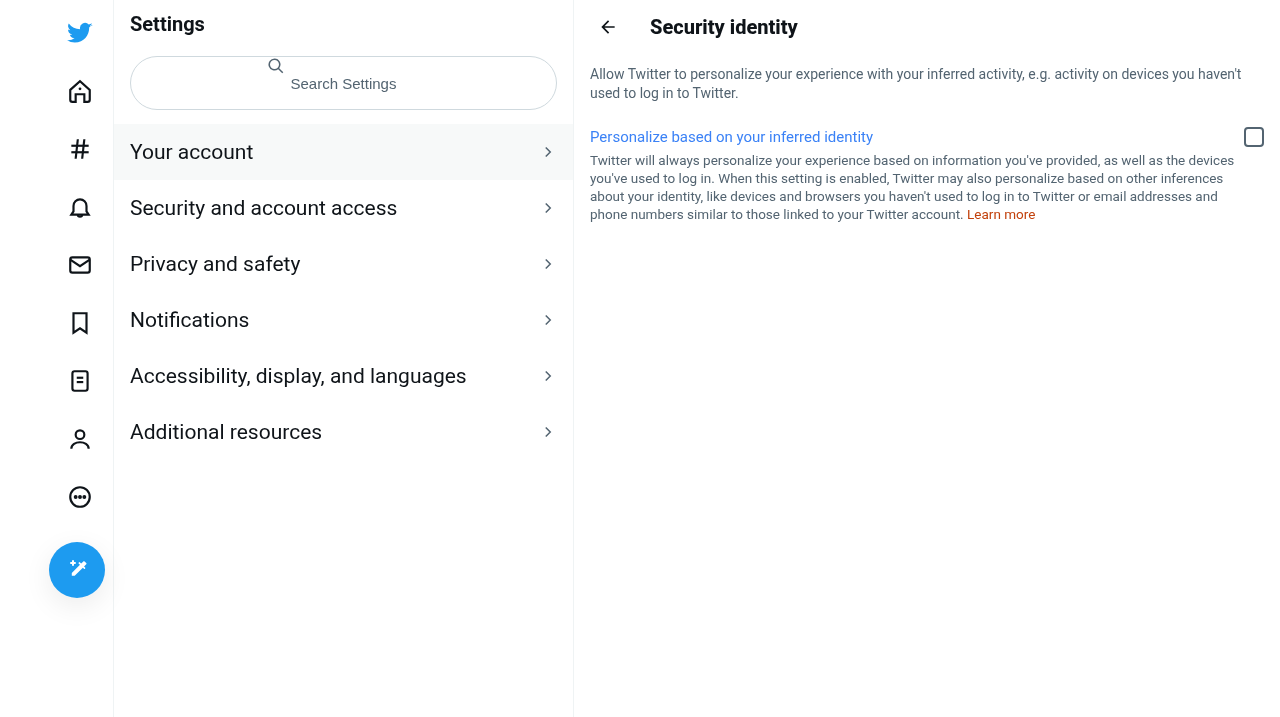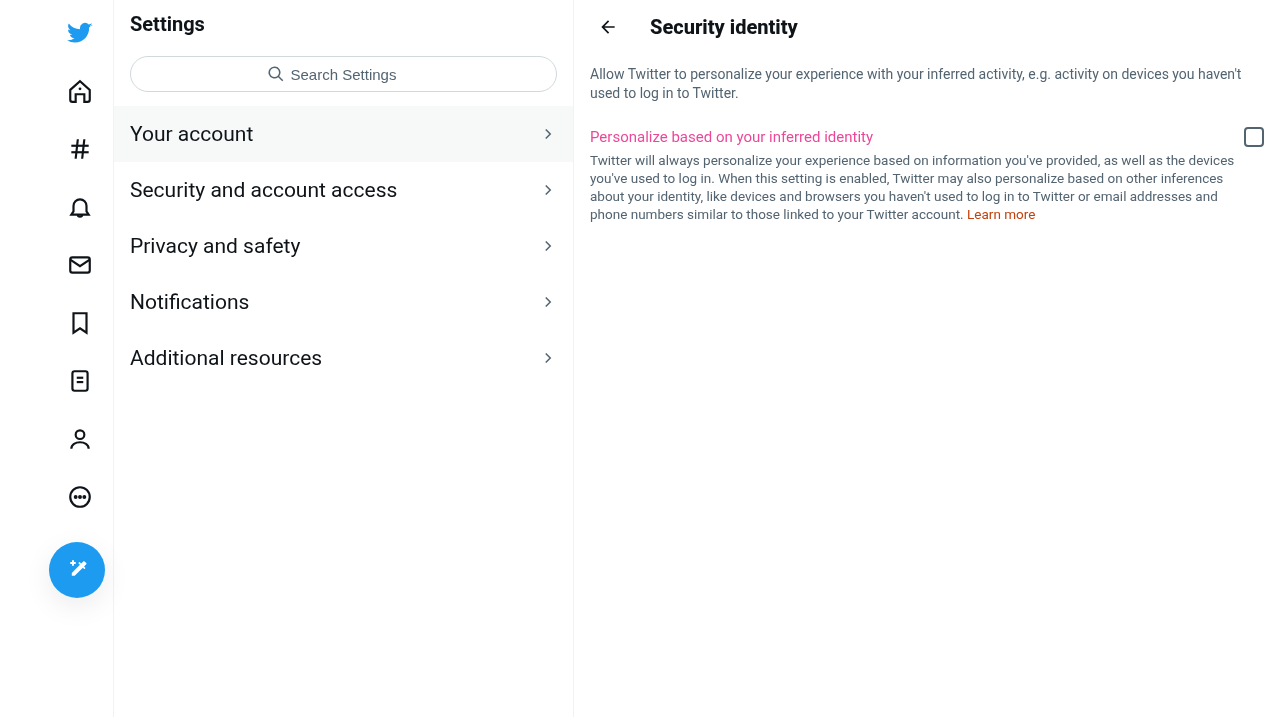--- a/index.html
+++ b/index.html
@@ -56,24 +56,23 @@
 .settings-header {
   padding: 12px 16px;
   font-size: 20px;
   font-weight: 700;
 }
 .search-wrap {
   padding: 8px 16px 14px 16px;
 }
 .search-box {
   display: flex;
-  align-items: center;
   border: 1px solid #cfd9de;
   border-radius: 9999px;
-  height: 36px;
+  height: 54px;
   padding: 0 16px;
   justify-content: center;
   gap: 6px;
 }
 .search-box svg { width: 18px; height: 18px; fill: #536471; }
 .search-box input {
   border: none;
   outline: none;
   font-size: 15px;
   color: #0f1419;
@@ -125,21 +124,21 @@
   padding: 12px 16px 4px 16px;
 }
 .setting-row-head {
   display: flex;
   justify-content: space-between;
   align-items: center;
   gap: 12px;
 }
 .setting-row-title {
   font-size: 15px;
-  color: #ec4899;
+  color: #3b82f6;
 }
 .checkbox {
   width: 20px;
   height: 20px;
   border: 2px solid #536471;
   border-radius: 4px;
   cursor: pointer;
   flex-shrink: 0;
 }
 .setting-row-body {
@@ -254,20 +253,26 @@
         <path d="M9 6l6 6-6 6" fill="none" stroke="#536471" stroke-width="2"></path>
       </svg>
   </div>
   <div class="settings-item">
     <span>Notifications</span>
     <svg class="chev" viewBox="0 0 24 24">
         <path d="M9 6l6 6-6 6" fill="none" stroke="#536471" stroke-width="2"></path>
       </svg>
   </div>
   <div class="settings-item">
+    <span>Accessibility, display, and languages</span>
+    <svg class="chev" viewBox="0 0 24 24">
+        <path d="M9 6l6 6-6 6" fill="none" stroke="#536471" stroke-width="2"></path>
+      </svg>
+  </div>
+  <div class="settings-item">
     <span>Additional resources</span>
     <svg class="chev" viewBox="0 0 24 24">
         <path d="M9 6l6 6-6 6" fill="none" stroke="#536471" stroke-width="2"></path>
       </svg>
   </div>
 </div>
 
 <div class="detail-col">
   <div class="detail-header">
     <div class="back-btn">

